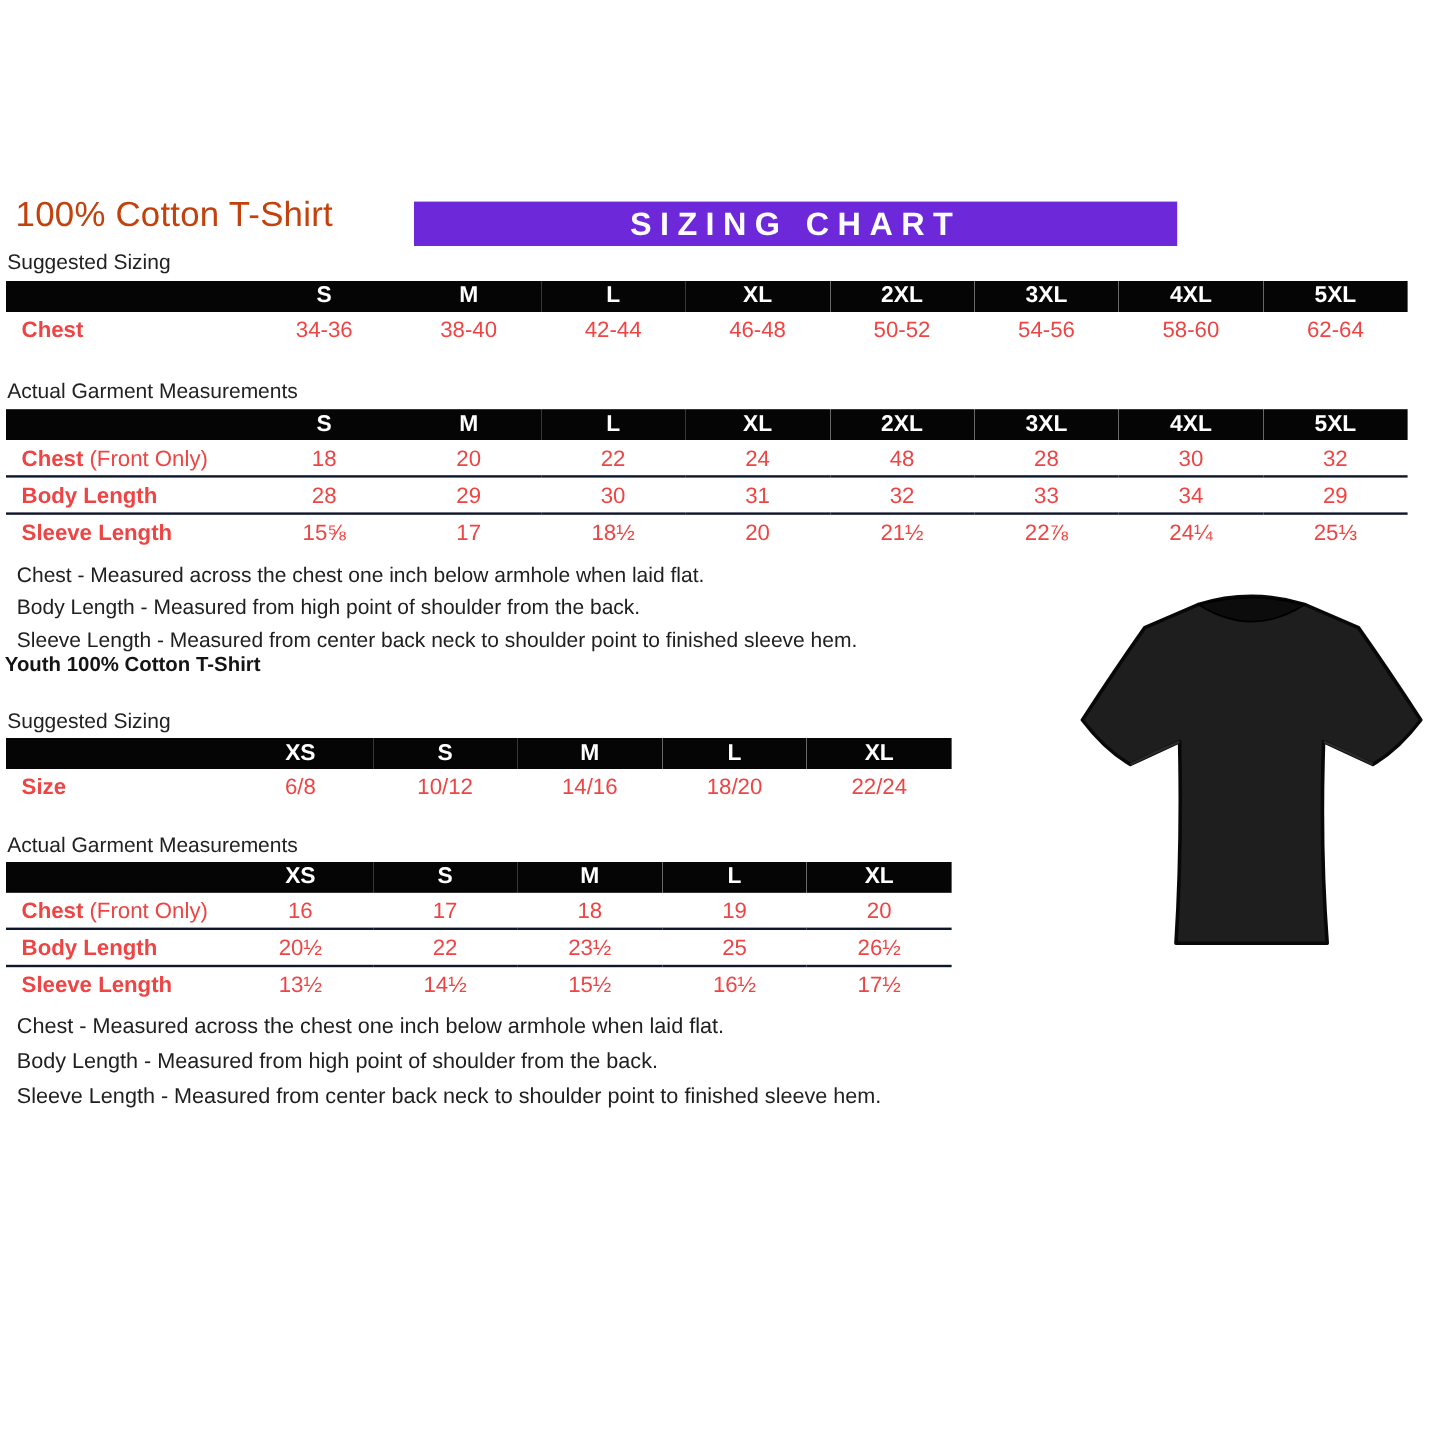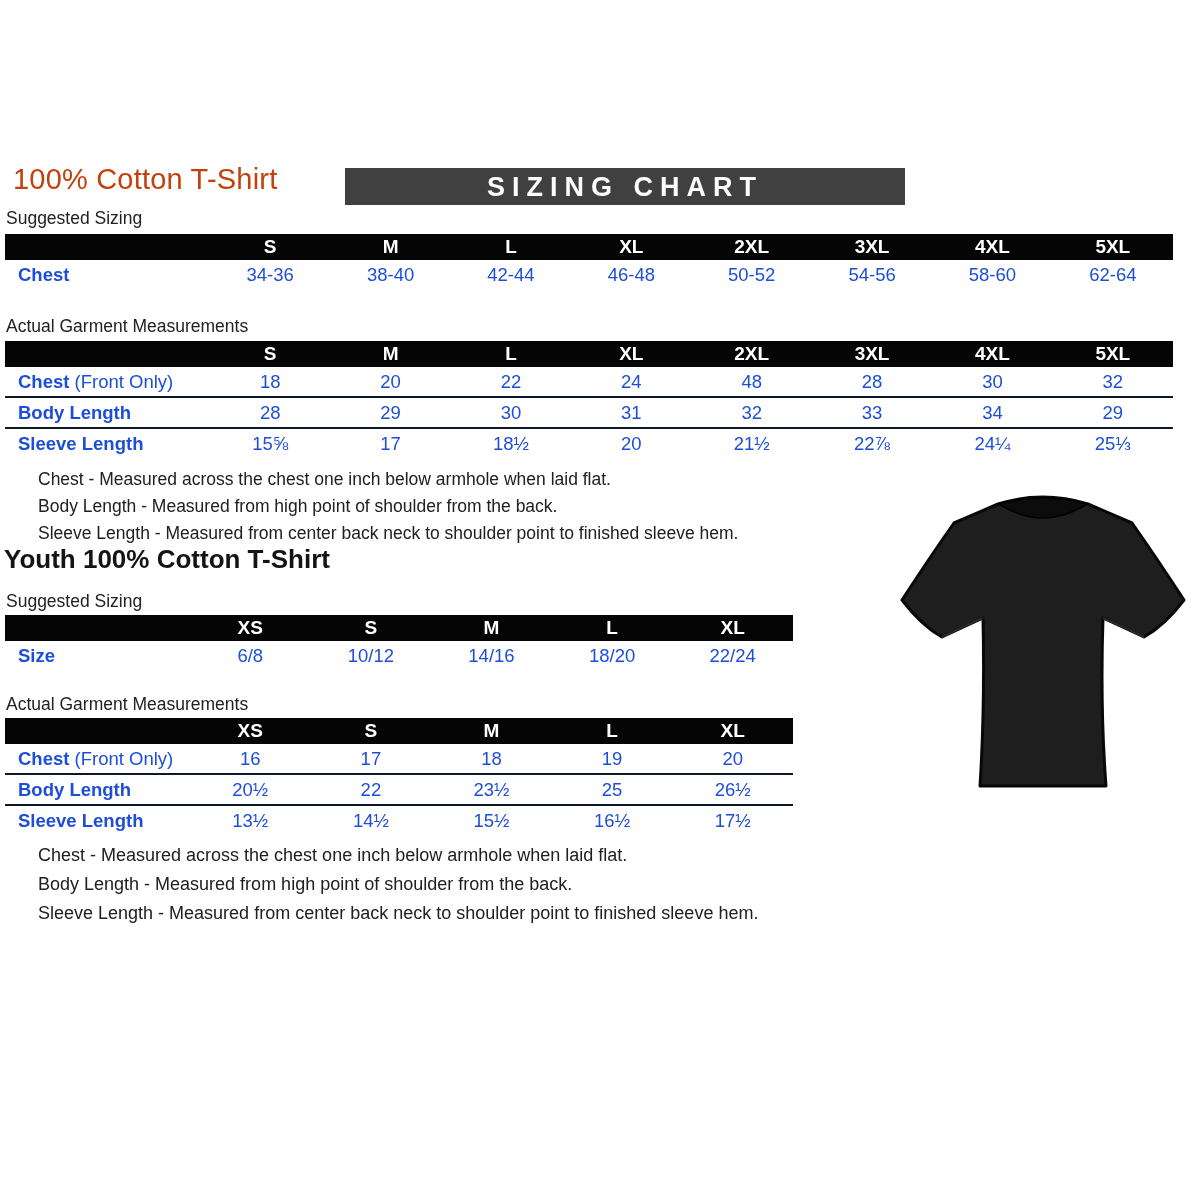--- a/index.html
+++ b/index.html
@@ -5,52 +5,52 @@
   html,body{margin:0;padding:0;background:#ffffff;}
   #page{
     position:relative;width:1200px;height:1200px;background:#ffffff;overflow:hidden;
     font-family:"Liberation Sans","DejaVu Sans",sans-serif;color:#1a1a1a;
   }
   .abs{position:absolute;}
 
   
   .main-title{left:13px;top:163px;font-size:29px;letter-spacing:.2px;color:#c2410c;}
   .banner{
-    left:345px;top:168px;width:560px;height:37px;background:#404040;
+    left:345px;top:168px;width:636px;height:37px;background:#6d28d9;
     color:#fdfdfd;font-weight:bold;font-size:27px;letter-spacing:7px;
     text-align:center;line-height:38px;
   }
   .section-label{font-size:17.5px;color:#222222;text-align:right;}
-  .youth-title{left:4px;top:544px;font-size:26px;font-weight:bold;color:#141414;}
+  .youth-title{left:4px;top:544px;font-size:17px;font-weight:bold;color:#141414;}
 
   
   table.sz{border-collapse:collapse;table-layout:fixed;}
   table.sz th,table.sz td{padding:0;margin:0;overflow:hidden;white-space:nowrap;}
   table.sz thead th{
     background:#050505;color:#ffffff;font-weight:bold;font-size:19px;
     height:26px;text-align:center;vertical-align:middle;
   }
   table.sz tbody td{
-    font-size:18.5px;text-align:center;height:29px;vertical-align:middle;color:#1d4ed8;
+    font-size:18.5px;text-align:center;height:29px;vertical-align:middle;color:#ef4444;
   }
   table.sz tbody td.lab{text-align:left;padding-left:13px;}
   table.sz tbody td.lab b{font-weight:bold;}
   table.adult{left:5px;width:1168px;}
   table.adult col.labcol{width:205px;}
   table.youth{left:5px;width:788px;}
   table.youth col.labcol{width:185px;}
   table.gm tbody tr:not(:first-child) td{border-top:2px solid #0f172a;}
 
   #adult-suggested{top:234px;}
   #adult-measurements{top:341px;}
   #youth-suggested{top:615px;}
   #youth-measurements{top:718px;}
 
   
-  .notes{left:14px;margin-left:24px;}
+  .notes{left:14px;}
   #adult-notes{top:466px;font-size:17.5px;line-height:27px;}
   #youth-notes{top:841px;font-size:18px;line-height:29px;}
   .notes div{color:#202020;}
 
   
   #tshirt{left:892px;top:487px;}
 </style>
 </head>
 <body>
 

